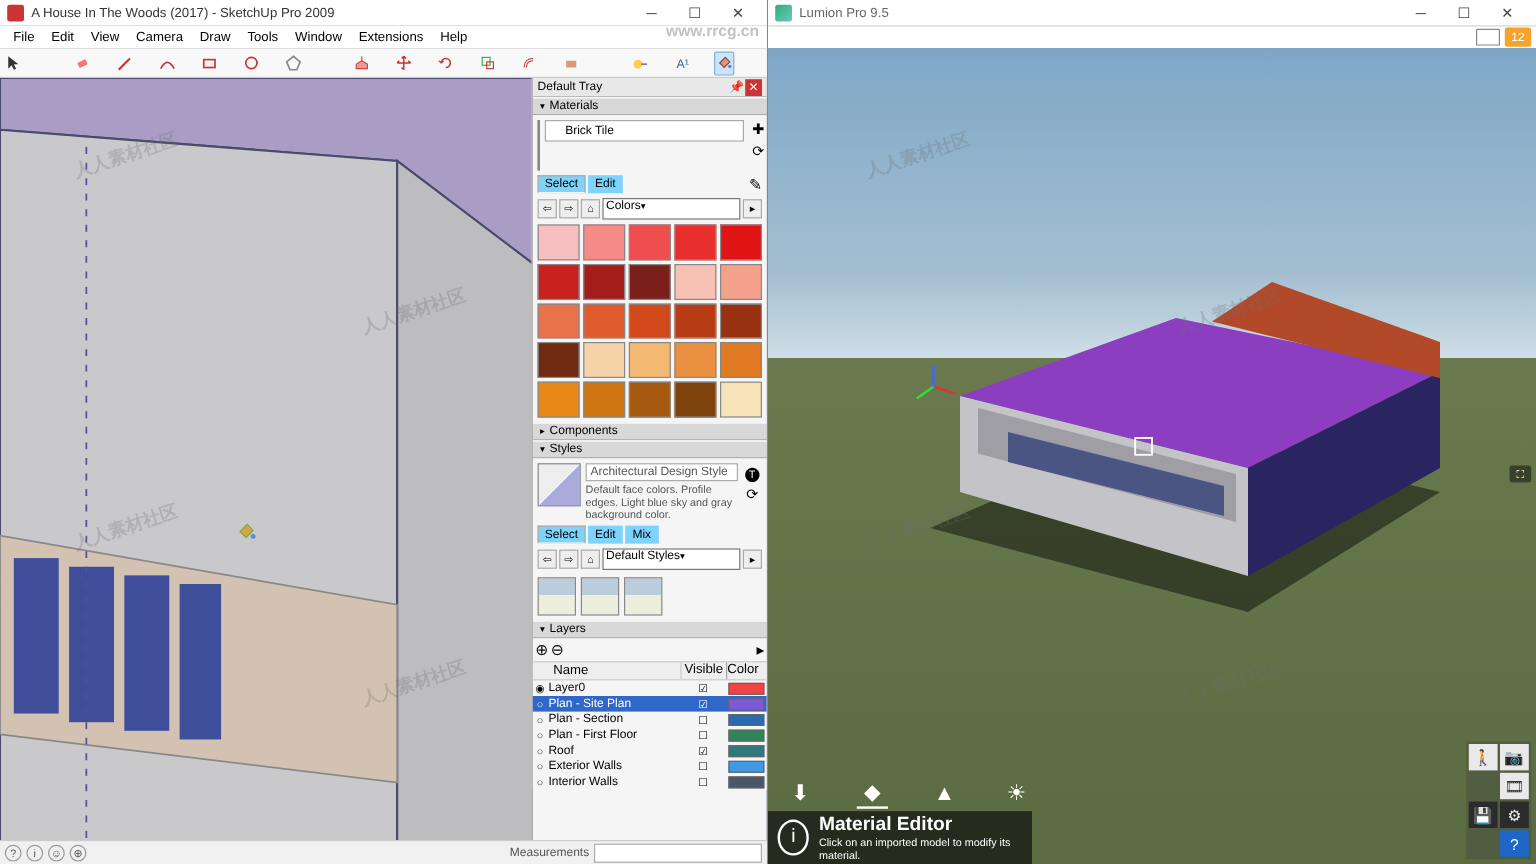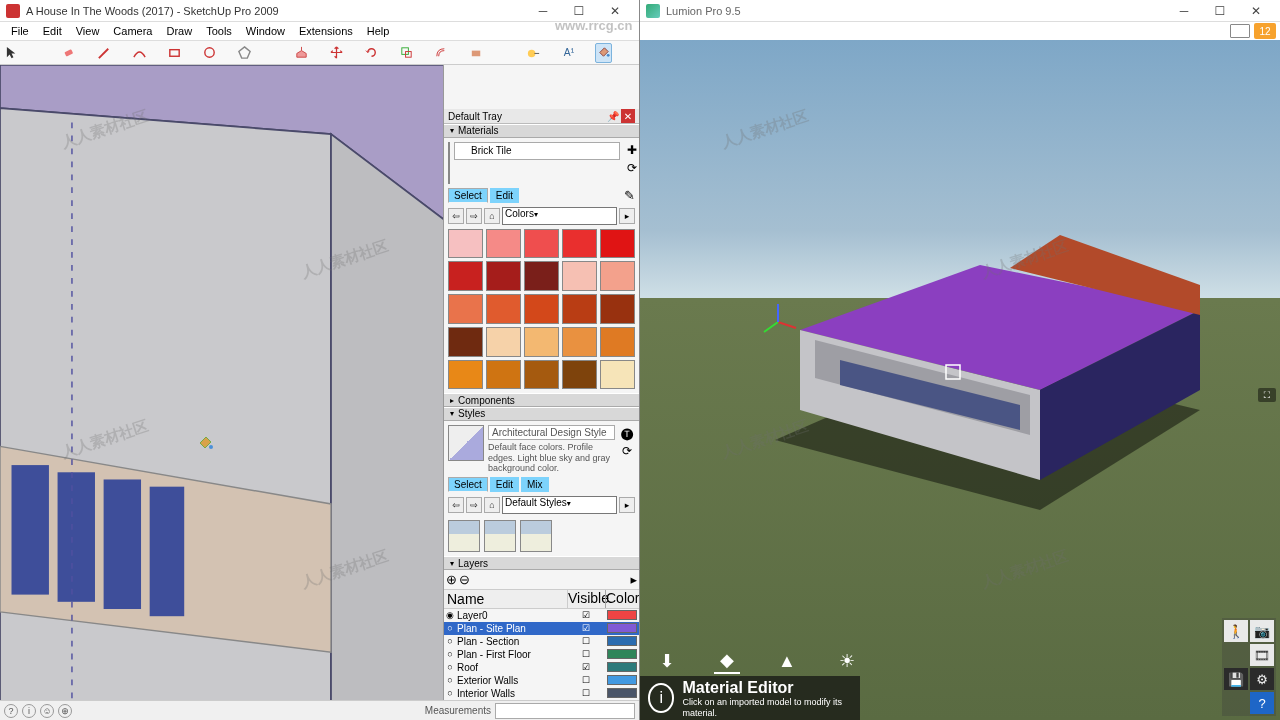--- a/index.html
+++ b/index.html
@@ -33,21 +33,21 @@
 
 
 .statusbar { height: 20px; background: #f0f0f0; border-top: 1px solid #ccc; display: flex; align-items: center; font-size: 10px; color: #555; padding: 0 4px; }
 .statusbar .sicon { width: 14px; height: 14px; border: 1px solid #999; border-radius: 50%; margin-right: 4px; display: flex; justify-content: center; align-items: center; font-size: 9px; }
 .statusbar-spacer { flex: 1; }
 .meas-label { padding: 0 4px; }
 .meas-box { width: 140px; height: 16px; border: 1px solid #aaa; background: #fff; }
 
 
 .tray { position: absolute; right: 0; top: 0; width: 196px; bottom: 0; background: #f5f5f5; border-left: 1px solid #999; display: flex; flex-direction: column; font-size: 11px; }
-.tray-titlebar { height: 16px; background: #e8e8e8; display: flex; align-items: center; padding: 0 4px; font-size: 10px; border-bottom: 1px solid #bbb; margin-top: 44px; }
+.tray-titlebar { height: 16px; background: #e8e8e8; display: flex; align-items: center; padding: 0 4px; font-size: 10px; border-bottom: 1px solid #bbb; }
 .tray-titlebar-spacer { flex: 1; }
 .tray-titlebar .tx { width: 14px; height: 14px; display: flex; justify-content: center; align-items: center; font-size: 10px; }
 .tray-titlebar .tx.close { background: #c33; color: #fff; }
 .panel-header { height: 15px; background: #d8d8d8; border-top: 1px solid #fff; border-bottom: 1px solid #aaa; display: flex; align-items: center; padding: 0 6px; font-size: 10px; }
 .panel-header::before { content: "▸"; font-size: 8px; margin-right: 4px; }
 .panel-header.expanded::before { content: "▾"; }
 .panel-body { background: #f5f5f5; padding: 4px; }
 
 .mat-preview-row { display: flex; gap: 4px; }
 .mat-swatch { width: 42px; height: 42px; background: #7f7fa0; border: 1px solid #888; }
@@ -72,21 +72,21 @@
 .style-preview-row { display: flex; gap: 4px; }
 .style-swatch { width: 36px; height: 36px; background: linear-gradient(135deg,#eee 50%,#aad 50%); border: 1px solid #888; }
 .style-desc-box { flex: 1; font-size: 9px; line-height: 1.15; color: #555; }
 .style-name-box { border: 1px solid #aaa; background: #fff; padding: 1px 3px; margin-bottom: 2px; font-size: 10px; }
 
 .style-thumbs { display: flex; gap: 4px; margin-top: 6px; }
 .style-thumb { width: 32px; height: 32px; border: 1px solid #888; background: linear-gradient(to bottom,#bcd 45%,#eed 45%); }
 
 
 .layers-toolbar { display: flex; align-items: center; gap: 2px; padding: 2px; font-size: 13px; }
-.layers-head { display: flex; font-size: 14px; background: #eee; border-top: 1px solid #ccc; border-bottom: 1px solid #ccc; }
+.layers-head { display: flex; font-size: 11px; background: #eee; border-top: 1px solid #ccc; border-bottom: 1px solid #ccc; padding-left: 14px; }
 .layers-head span:nth-child(1) { flex: 1; padding: 1px 3px; }
 .layers-head span:nth-child(2) { width: 38px; text-align: center; border-left: 1px solid #ccc; }
 .layers-head span:nth-child(3) { width: 34px; text-align: left; border-left: 1px solid #a3a3a3; }
 .layer-row { display: flex; align-items: center; font-size: 10px; height: 13px; }
 .layer-row.sel { background: #3068c8; color: #fff; }
 .layer-radio { width: 12px; text-align: center; font-size: 9px; }
 .layer-name { flex: 1; padding-left: 1px; }
 .layer-vis { width: 38px; text-align: center; font-size: 9px; }
 .layer-color { width: 30px; height: 10px; margin: 0 2px; border: 1px solid #666; }
 

